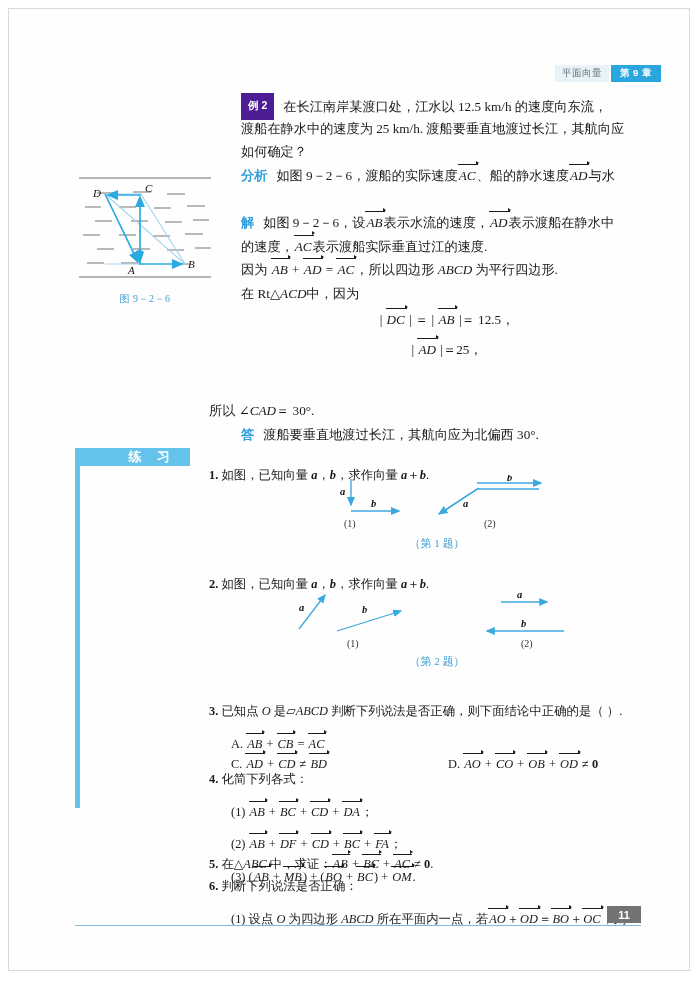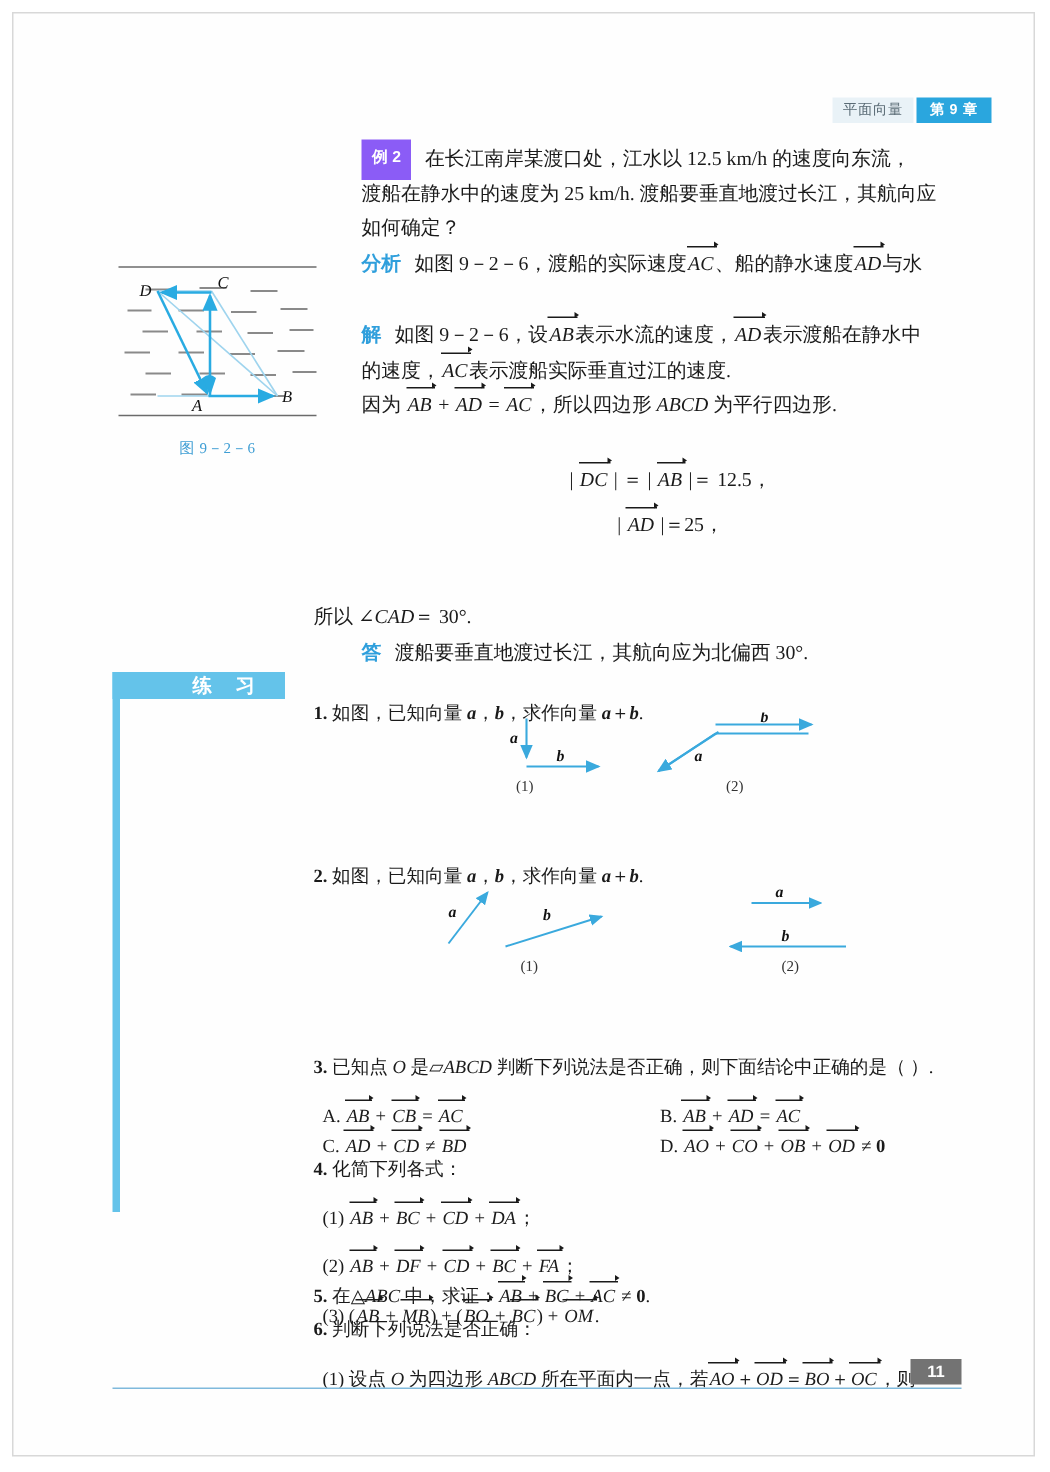--- a/index.html
+++ b/index.html
@@ -36,21 +36,21 @@
     margin-left:2px;
   }
   
   .col{
     position:absolute;left:232px;top:84px;width:424px;
     font-size:13.2px;line-height:23.5px;text-align:justify;
   }
   .col p{margin:0;}
   .wide{position:absolute;left:200px;width:456px;}
   .badge{
-    display:inline-block;background:#8b5cf6;color:#fff;
+    display:inline-block;background:#4c1d95;color:#fff;
     font-family:"Liberation Sans","DejaVu Sans",sans-serif;
     font-size:10.5px;font-weight:bold;
     padding:1px 7px 2px 7px;vertical-align:2px;margin-right:9px;
   }
   .kw{color:#2f9fdc;font-weight:bold;margin-right:9px;}
   .vec{position:relative;white-space:nowrap;font-style:italic;padding:0 1px;}
   .vec::before{
     content:"";position:absolute;left:0;right:-1px;top:-0.30em;
     height:1px;background:#1a1a1a;
   }
@@ -78,21 +78,21 @@
     display:flex;align-items:center;justify-content:flex-end;
     padding-right:14px;box-sizing:border-box;letter-spacing:6px;
   }
   .pbar{
     position:absolute;left:66px;top:439px;width:5px;height:360px;
     background:#64c3ea;
   }
   
   .ex{position:absolute;left:200px;width:456px;font-size:12.4px;line-height:20px;}
   .ex .num{font-weight:bold;font-family:"Liberation Serif",serif;}
-  .sub{margin-left:6px;}
+  .sub{margin-left:22px;}
   .figcaption-blue{color:#3f9ed4;text-align:center;font-size:11px;}
   .opt-row{display:flex;}
   .opt-row>div{width:50%;}
   
   .footrule{
     position:absolute;left:66px;top:916px;width:566px;height:1.4px;
     background:#7fb9dc;
   }
   .pagenum{
     position:absolute;left:598px;top:897px;width:34px;height:17px;
@@ -134,20 +134,23 @@
     <p>
       <span class="kw">解</span><span>如图 9－2－6，设</span><span class="vec">AB</span><span>表示水流的速度，</span><span class="vec">AD</span><span>表示渡船在静水中</span>
     </p>
   </div>
   <div class="col wide" style="top:225.5px;">
     <p style="margin-left:32px;">
       <span>的速度，</span><span class="vec">AC</span><span>表示渡船实际垂直过江的速度.</span>
     </p>
     <p style="margin-left:32px;">
       <span>因为</span>&nbsp;<span class="vec">AB</span>&nbsp;<span>+</span>&nbsp;<span class="vec">AD</span>&nbsp;<span>=</span>&nbsp;<span class="vec">AC</span><span>，所以四边形</span>&nbsp;<span class="it">ABCD</span>&nbsp;<span>为平行四边形.</span>
+    </p>
+    <p style="margin-left:32px;">
+      <span>在 Rt△</span><span class="it">ACD</span><span>中，因为</span>
     </p>
   </div>
 
   <div class="col wide" style="top:296px;">
     <p class="ctr" style="padding-left:20px;line-height:30px;">
       |&nbsp;<span class="vec">DC</span>&nbsp;| ＝ |&nbsp;<span class="vec">AB</span>&nbsp;|<span>＝ 12.5，</span>
     </p>
     <p class="ctr" style="padding-left:20px;line-height:30px;">
       |&nbsp;<span class="vec">AD</span>&nbsp;|<span>＝25，</span>
     </p>
@@ -235,20 +238,21 @@
       <text x="45" y="52" font-family="Liberation Serif,serif" font-size="10" fill="#333">(1)</text>
       <line x1="142" y1="38" x2="178" y2="14" stroke="#3aa9dd" stroke-width="1.4"></line>
       <line x1="180" y1="13" x2="140" y2="39" stroke="#3aa9dd" stroke-width="1.4" marker-end="url(#ar2)"></line>
       <line x1="178" y1="14" x2="240" y2="14" stroke="#3aa9dd" stroke-width="1.4"></line>
       <line x1="178" y1="8" x2="242" y2="8" stroke="#3aa9dd" stroke-width="1.4" marker-end="url(#ar2)"></line>
       <text x="164" y="32" font-family="Liberation Serif,serif" font-size="10.5" font-style="italic" font-weight="bold" fill="#111">a</text>
       <text x="208" y="6" font-family="Liberation Serif,serif" font-size="10.5" font-style="italic" font-weight="bold" fill="#111">b</text>
       <text x="185" y="52" font-family="Liberation Serif,serif" font-size="10" fill="#333">(2)</text>
     </svg>
   </div>
+  <div class="figcaption-blue" style="position:absolute;left:200px;top:527px;width:456px;">（第 1 题）</div>
 
   <div class="ex" style="top:553px;">
     <p>
       <span class="num">2.</span>
       <span>如图，已知向量 </span><span class="bd it">a</span><span>，</span><span class="bd it">b</span><span>，求作向量 </span><span class="bd it">a</span><span>＋</span><span class="bd it">b</span><span>.</span>
     </p>
   </div>
   <div style="position:absolute;left:250px;top:580px;">
     <svg width="400" height="62" viewBox="0 0 400 62">
       <defs>
@@ -261,40 +265,33 @@
       <line x1="78" y1="42" x2="142" y2="22" stroke="#3aa9dd" stroke-width="1.3" marker-end="url(#ar3)"></line>
       <text x="103" y="24" font-family="Liberation Serif,serif" font-size="10.5" font-style="italic" font-weight="bold" fill="#111">b</text>
       <text x="88" y="58" font-family="Liberation Serif,serif" font-size="10" fill="#333">(1)</text>
       <line x1="242" y1="13" x2="288" y2="13" stroke="#3aa9dd" stroke-width="1.3" marker-end="url(#ar3)"></line>
       <text x="258" y="9" font-family="Liberation Serif,serif" font-size="10.5" font-style="italic" font-weight="bold" fill="#111">a</text>
       <line x1="305" y1="42" x2="228" y2="42" stroke="#3aa9dd" stroke-width="1.3" marker-end="url(#ar3)"></line>
       <text x="262" y="38" font-family="Liberation Serif,serif" font-size="10.5" font-style="italic" font-weight="bold" fill="#111">b</text>
       <text x="262" y="58" font-family="Liberation Serif,serif" font-size="10" fill="#333">(2)</text>
     </svg>
   </div>
+  <div class="figcaption-blue" style="position:absolute;left:200px;top:645px;width:456px;">（第 2 题）</div>
 
   <div class="ex" style="top:680px;">
     <p>
       <span class="num">3.</span>
       <span>已知点 </span><span class="it">O</span><span> 是▱</span><span class="it">ABCD</span><span> 判断下列说法是否正确，则下面结论中正确的是（      ）.</span>
     </p>
     <div class="opt-row sub">
       <div>
         <span>A.</span>
         <span class="vec">AB</span>
         <span>+</span>
         <span class="vec">CB</span>
-        <span>=</span>
-        <span class="vec">AC</span>
-      </div>
-      <div>
-        <span>B.</span>
-        <span class="vec">AB</span>
-        <span>+</span>
-        <span class="vec">AD</span>
         <span>=</span>
         <span class="vec">AC</span>
       </div>
     </div>
     <div class="opt-row sub">
       <div>
         <span>C.</span>
         <span class="vec">AD</span>
         <span>+</span>
         <span class="vec">CD</span>

